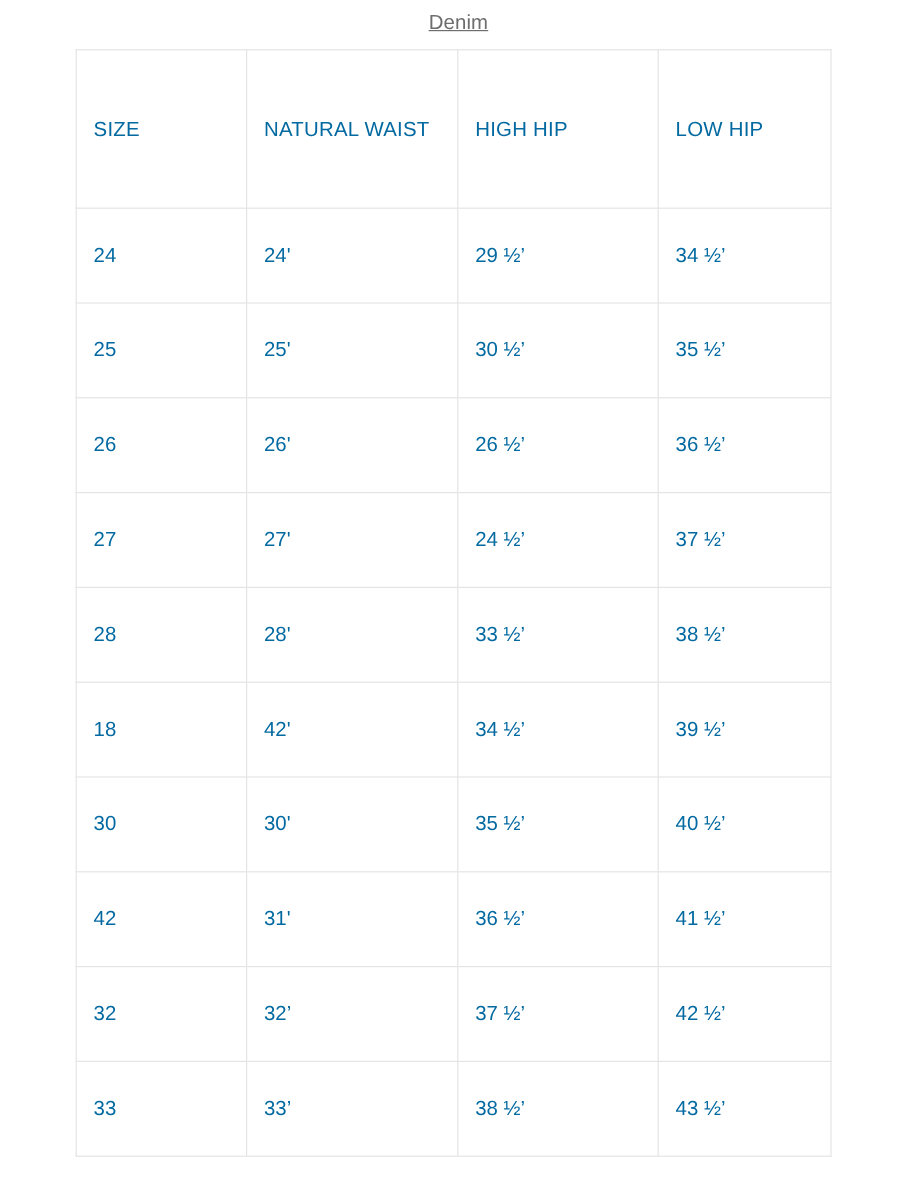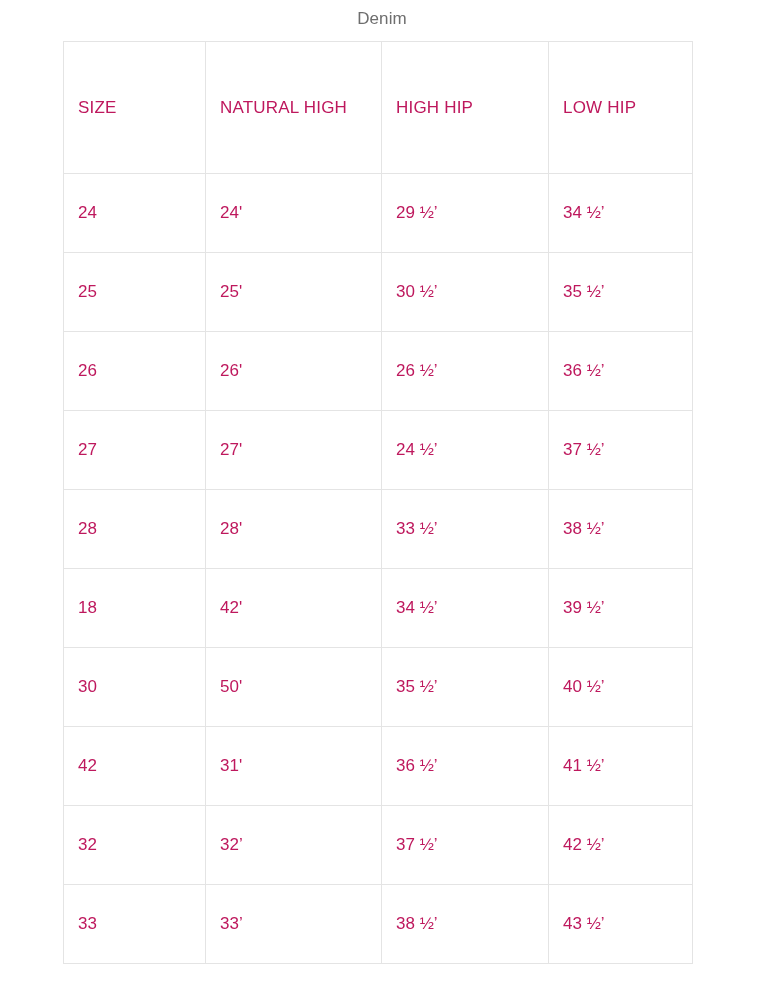--- a/index.html
+++ b/index.html
@@ -23,20 +23,21 @@
   }
 
   
   .chart-title {
     text-align: center;
     color: #6e6e6e;
     font-size: 17px;
     line-height: 22px;
     padding-top: 8px;
     letter-spacing: 0.1px;
+    text-decoration: underline;
   }
 
   
   .table-wrap {
     position: absolute;
     left: 63px;
     top: 41px;
     width: 629px;
   }
 
@@ -47,21 +48,21 @@
   }
 
   table.size-chart col.c-size  { width: 142px; }
   table.size-chart col.c-nw    { width: 176px; }
   table.size-chart col.c-hh    { width: 167px; }
   table.size-chart col.c-lh    { width: 144px; }
 
   table.size-chart th,
   table.size-chart td {
     border: 1px solid #e4e4e4;
-    color: #be185d;
+    color: #0369a1;
     font-weight: normal;
     text-align: left;
     vertical-align: middle;
     padding: 0 0 0 14px;
     font-size: 17px;
     background: #ffffff;
   }
 
   table.size-chart thead th {
     height: 131px;
@@ -93,21 +94,21 @@
         <col class="c-nw">
         <col class="c-hh">
         <col class="c-lh">
       </colgroup>
       <thead>
         <tr>
           <th>
             <span class="hdr-label">SIZE</span>
           </th>
           <th>
-            <span class="hdr-label">NATURAL HIGH</span>
+            <span class="hdr-label">NATURAL WAIST</span>
           </th>
           <th>
             <span class="hdr-label">HIGH HIP</span>
           </th>
           <th>
             <span class="hdr-label">LOW HIP</span>
           </th>
         </tr>
       </thead>
       <tbody id="table-body">
@@ -142,21 +143,21 @@
             <td><span class="cell-val">38 ½’</span></td>
           </tr>
           <tr>
             <td><span class="cell-val">18</span></td>
             <td><span class="cell-val">42'</span></td>
             <td><span class="cell-val">34 ½’</span></td>
             <td><span class="cell-val">39 ½’</span></td>
           </tr>
           <tr>
             <td><span class="cell-val">30</span></td>
-            <td><span class="cell-val">50'</span></td>
+            <td><span class="cell-val">30'</span></td>
             <td><span class="cell-val">35 ½’</span></td>
             <td><span class="cell-val">40 ½’</span></td>
           </tr>
           <tr>
             <td><span class="cell-val">42</span></td>
             <td><span class="cell-val">31'</span></td>
             <td><span class="cell-val">36 ½’</span></td>
             <td><span class="cell-val">41 ½’</span></td>
           </tr>
           <tr>

